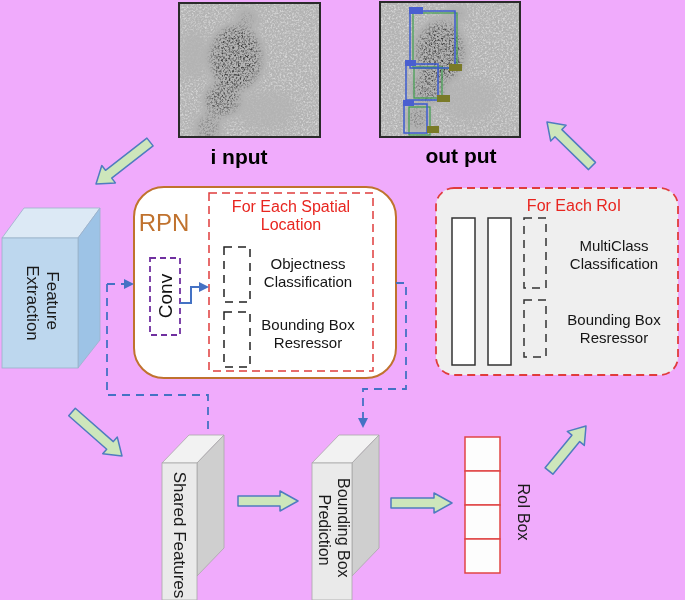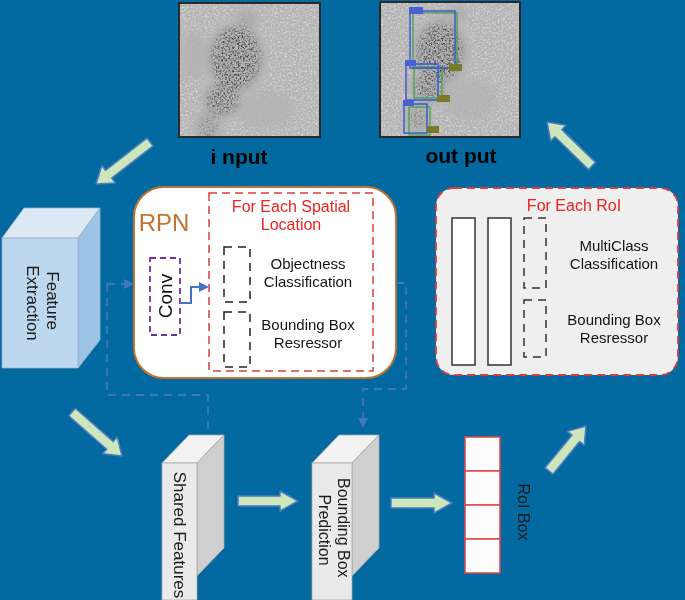--- a/index.html
+++ b/index.html
@@ -1,16 +1,16 @@
 <!DOCTYPE html>
 <html><head>
 <meta charset="utf-8">
 <style>
   html,body{margin:0;padding:0;background:#ffffff;}
-  .canvas-wrap{width:685px;height:600px;position:relative;background:#0369a1;overflow:hidden;}
+  .canvas-wrap{width:685px;height:600px;position:relative;background:#f0abfc;overflow:hidden;}
   svg text{font-family:"Liberation Sans","DejaVu Sans",sans-serif;}
   .lbl-bold{font-weight:bold;}
 </style>
 </head>
 <body>
 
 <div class="canvas-wrap">
 <svg width="685" height="600" viewBox="0 0 685 600">
   <defs>
     <filter id="blobblur" x="-30%" y="-30%" width="160%" height="160%">

